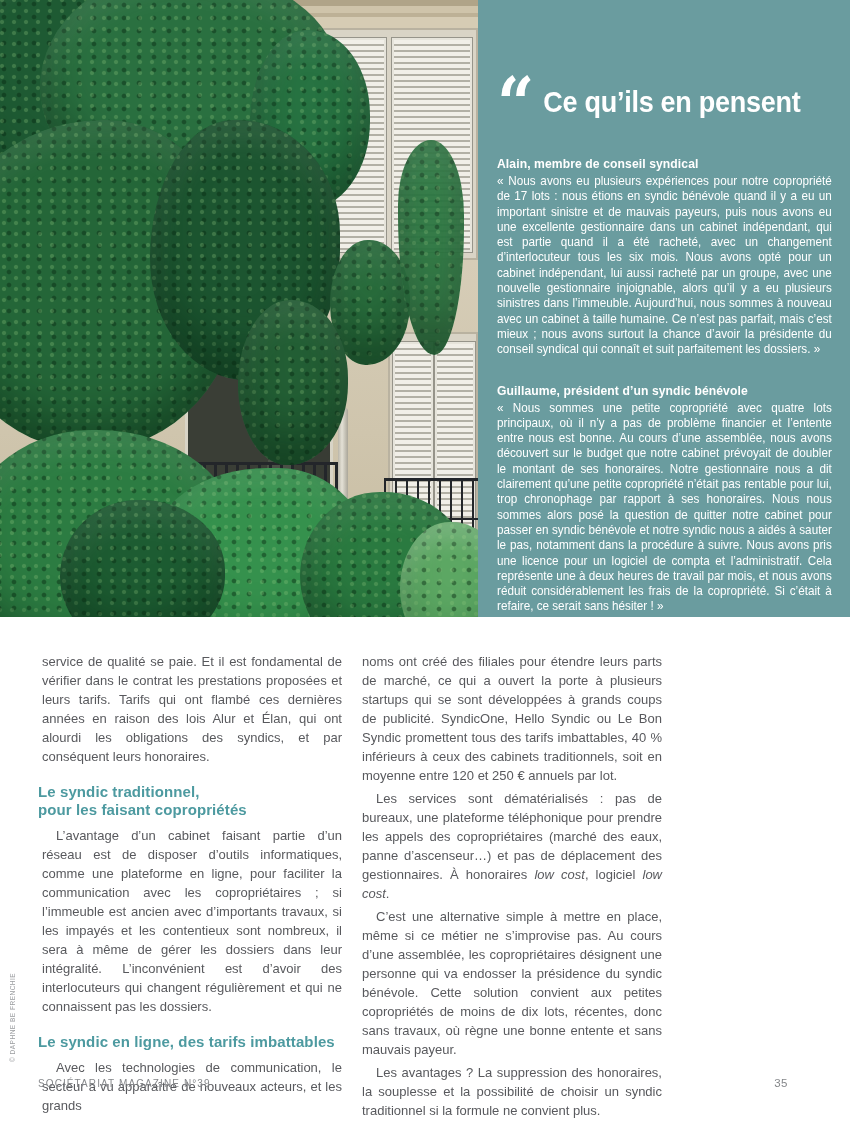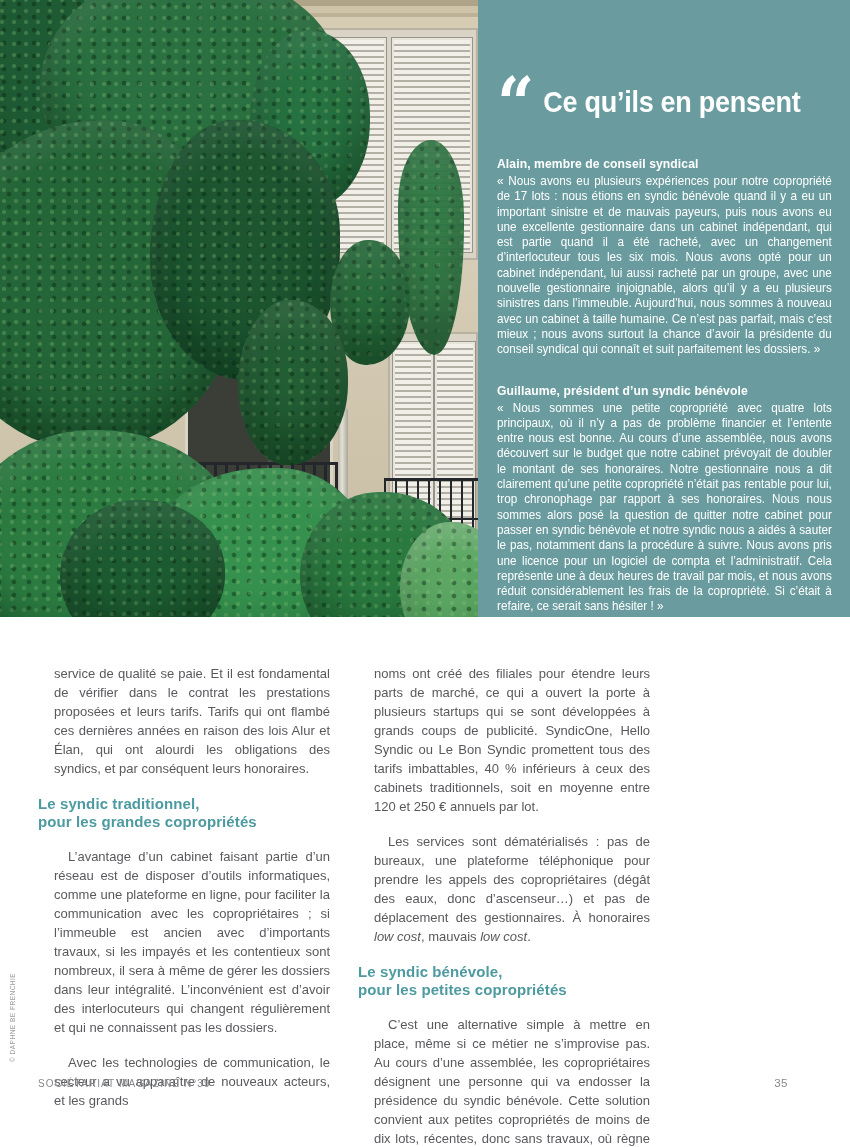--- a/index.html
+++ b/index.html
@@ -64,21 +64,21 @@
   .q-mark{font-family:"DejaVu Serif",serif;font-weight:bold;font-size:72px;line-height:44px;
           letter-spacing:-4px;margin-right:14px;}
   .q-title{margin:4px 0 0 0;font-size:30px;line-height:32px;font-weight:bold;letter-spacing:-.3px;}
   .t-author{margin:30px 0 2px 0;font-size:13.5px;font-weight:bold;letter-spacing:.1px;}
   .t-author.second{margin-top:26px;}
   .t-text{margin:0;font-size:13px;line-height:15.3px;text-align:justify;letter-spacing:0;}
 
   
   .article{position:absolute;left:38px;top:648px;width:628px;display:flex;gap:12px;}
   .col{width:308px;color:#58595d;font-size:13px;line-height:19px;}
-  .body-p{margin:16px;text-align:justify;}
+  .body-p{margin:4px;text-align:justify;}
   .body-p.indent{text-indent:14px;}
   .h-col{margin:17px 0 7px 0;font-size:15px;line-height:18px;font-weight:bold;color:#4d9aa0;
          white-space:pre-line;letter-spacing:.1px;}
   .lc{font-style:italic;}
 
   
   .credit{position:absolute;left:9px;top:1062px;transform:rotate(-90deg);transform-origin:0 0;
           font-size:6.5px;letter-spacing:.5px;color:#9b9da0;white-space:nowrap;}
   .footer{position:absolute;left:38px;top:1077px;width:750px;display:flex;justify-content:space-between;
           align-items:baseline;color:#85878a;}
@@ -139,30 +139,29 @@
         <h3 class="t-author second">Guillaume, président d’un syndic bénévole</h3>
         <p class="t-text">« Nous sommes une petite copropriété avec quatre lots principaux, où il n’y a pas de problème financier et l’entente entre nous est bonne. Au cours d’une assemblée, nous avons découvert sur le budget que notre cabinet prévoyait de doubler le montant de ses honoraires. Notre gestionnaire nous a dit clairement qu’une petite copropriété n’était pas rentable pour lui, trop chronophage par rapport à ses honoraires. Nous nous sommes alors posé la question de quitter notre cabinet pour passer en syndic bénévole et notre syndic nous a aidés à sauter le pas, notamment dans la procédure à suivre. Nous avons pris une licence pour un logiciel de compta et l’administratif. Cela représente une à deux heures de travail par mois, et nous avons réduit considérablement les frais de la copropriété. Si c’était à refaire, ce serait sans hésiter ! »</p>
       </div>
     </aside>
   </section>
 
   <section class="article">
     <div class="col">
       <p class="body-p">service de qualité se paie. Et il est fondamental de vérifier dans le contrat les prestations proposées et leurs tarifs. Tarifs qui ont flambé ces dernières années en raison des lois Alur et Élan, qui ont alourdi les obligations des syndics, et par conséquent leurs honoraires.</p>
       <h4 class="h-col">Le syndic traditionnel,
-pour les grandes copropriétés</h4>
+pour les faisant copropriétés</h4>
       <p class="body-p indent">L’avantage d’un cabinet faisant partie d’un réseau est de disposer d’outils informatiques, comme une plateforme en ligne, pour faciliter la communication avec les copropriétaires ; si l’immeuble est ancien avec d’importants travaux, si les impayés et les contentieux sont nombreux, il sera à même de gérer les dossiers dans leur intégralité. L’inconvénient est d’avoir des interlocuteurs qui changent régulièrement et qui ne connaissent pas les dossiers.</p>
+      <h4 class="h-col">Le syndic en ligne, des tarifs imbattables</h4>
       <p class="body-p indent">Avec les technologies de communication, le secteur a vu apparaître de nouveaux acteurs, et les grands</p>
     </div>
 
     <div class="col">
       <p class="body-p">noms ont créé des filiales pour étendre leurs parts de marché, ce qui a ouvert la porte à plusieurs startups qui se sont développées à grands coups de publicité. SyndicOne, Hello Syndic ou Le Bon Syndic promettent tous des tarifs imbattables, 40 % inférieurs à ceux des cabinets traditionnels, soit en moyenne entre 120 et 250 € annuels par lot.</p>
-      <p class="body-p indent"><span>Les services sont dématérialisés : pas de bureaux, une plateforme téléphonique pour prendre les appels des copropriétaires (dégât des eaux, donc d’ascenseur…) et pas de déplacement des gestionnaires. À honoraires </span><span class="lc">low cost</span><span>, mauvais </span><span class="lc">low cost</span><span>.</span></p>
-      <h4 class="h-col">Le syndic bénévole,
-pour les petites copropriétés</h4>
+      <p class="body-p indent"><span>Les services sont dématérialisés : pas de bureaux, une plateforme téléphonique pour prendre les appels des copropriétaires (marché des eaux, panne d’ascenseur…) et pas de déplacement des gestionnaires. À honoraires </span><span class="lc">low cost</span><span>, logiciel </span><span class="lc">low cost</span><span>.</span></p>
       <p class="body-p indent">C’est une alternative simple à mettre en place, même si ce métier ne s’improvise pas. Au cours d’une assemblée, les copropriétaires désignent une personne qui va endosser la présidence du syndic bénévole. Cette solution convient aux petites copropriétés de moins de dix lots, récentes, donc sans travaux, où règne une bonne entente et sans mauvais payeur.</p>
       <p class="body-p indent"><span>Les avantages ? La suppression des honoraires, la souplesse et la possibilité de choisir un syndic traditionnel si la formule ne convient plus.</span>  </p>
     </div>
   </section>
 
   <div class="credit">© DAPHNE BE FRENCHIE</div>
 
   <footer class="footer">
     <span class="mag">SOCIÉTARIAT MAGAZINE N°39</span>
     <span class="pnum">35</span>

